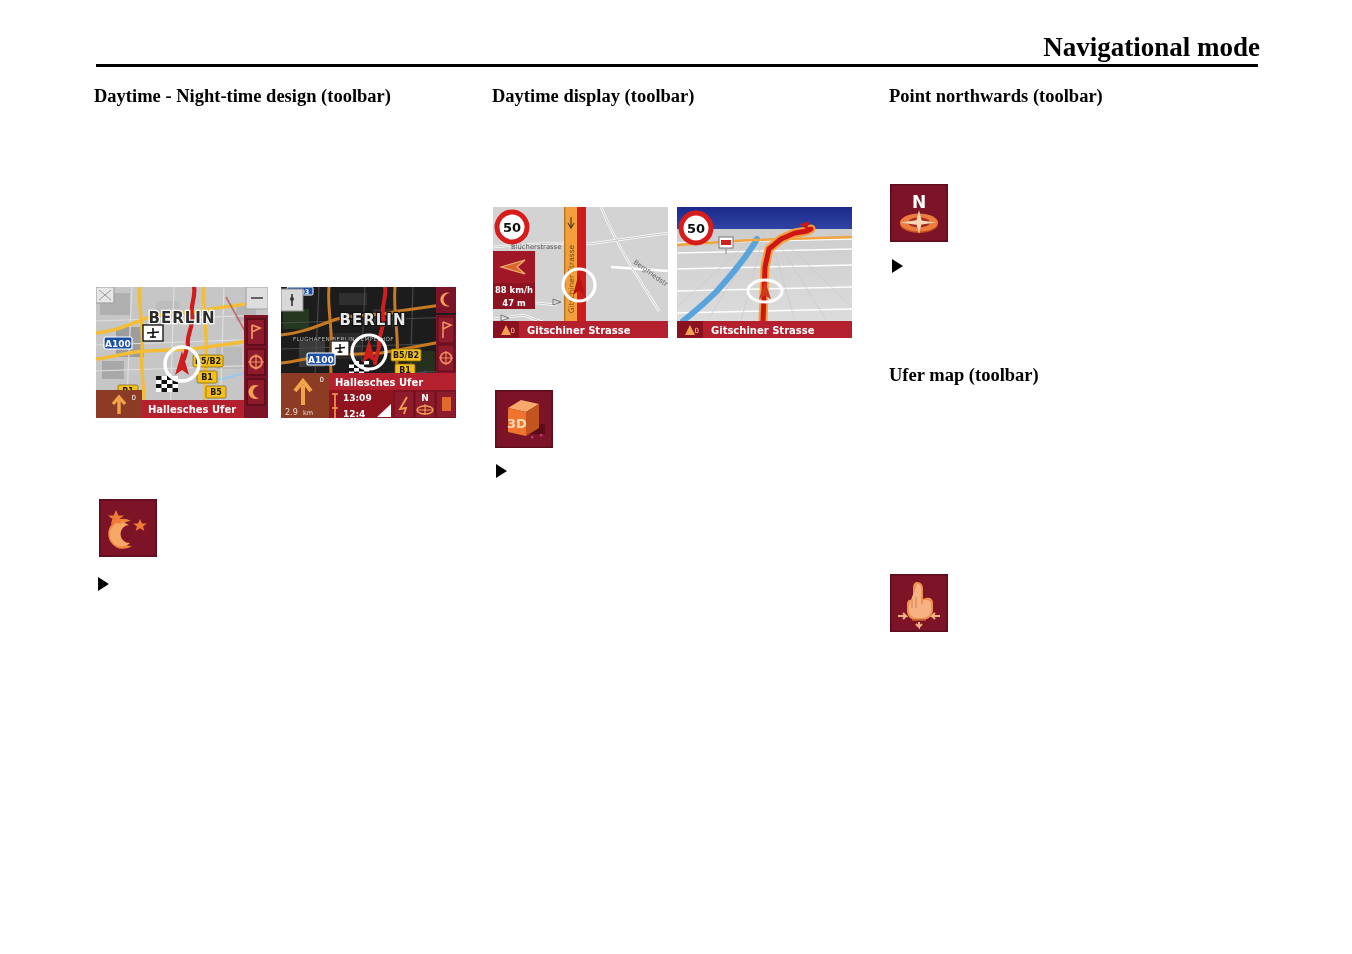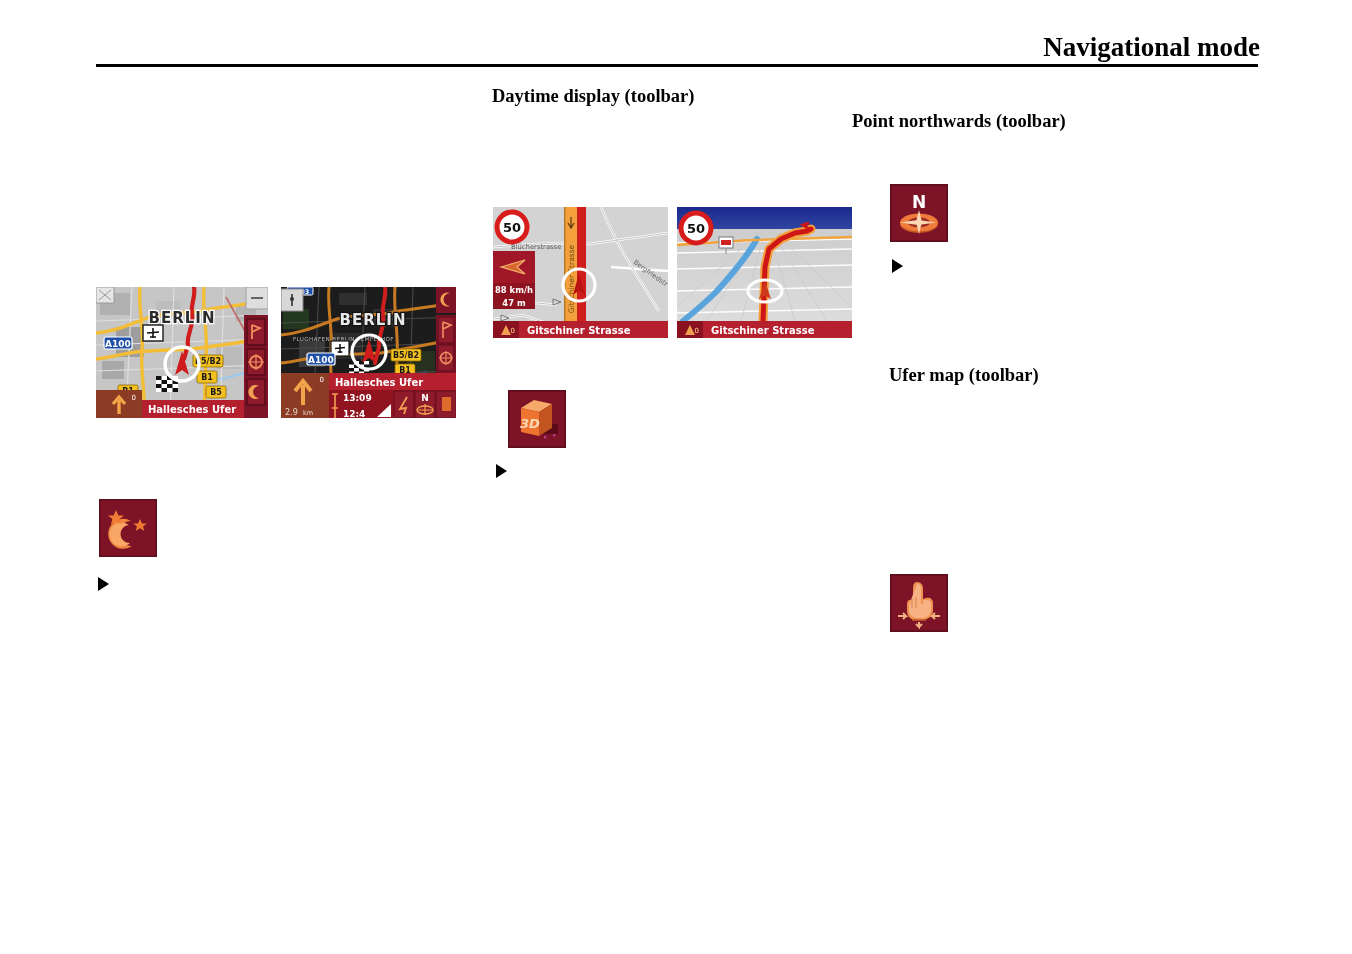--- a/index.html
+++ b/index.html
@@ -34,21 +34,21 @@
   .sec-head{
     position:absolute;
     font-size:18.5px;
     font-weight:bold;
     font-family:"Liberation Serif", serif;
     color:#000;
     white-space:nowrap;
   }
   #head-daytime{left:94px;top:86px;}
   #head-change{left:492px;top:86px;}
-  #head-north{left:852px;top:86px;margin-top:25px;}
+  #head-north{left:889px;top:86px;}
   #head-move{left:889px;top:365px;}
 
   
   .bullet{
     position:absolute;
     width:0;height:0;
     border-top:7px solid transparent;
     border-bottom:7px solid transparent;
     border-left:11px solid #000;
   }
@@ -58,21 +58,21 @@
 
   
   .tb-icon{
     position:absolute;
     width:58px;height:58px;
     background:#7d1326;
     box-shadow:inset 0 0 14px rgba(0,0,0,.35);
     overflow:hidden;
   }
   #icon-night{left:99px;top:499px;}
-  #icon-3d{left:508px;top:390px;font-style:italic;}
+  #icon-3d{left:495px;top:390px;}
   #icon-north{left:890px;top:184px;}
   #icon-move{left:890px;top:574px;}
 
   .tb-icon svg{display:block;width:58px;height:58px;}
 
   
   .shot{
     position:absolute;
     overflow:hidden;
     background:#b9b9b9;
@@ -84,20 +84,21 @@
   .shot svg{display:block;}
 </style>
 </head>
 <body>
 
 <div class="page">
 
   <div class="page-title">Navigational mode</div>
   <div class="header-rule"></div>
 
+  <div class="sec-head" id="head-daytime">Daytime - Night-time design (toolbar)</div>
   <div class="sec-head" id="head-change">Daytime display (toolbar)</div>
   <div class="sec-head" id="head-north">Point northwards (toolbar)</div>
   <div class="sec-head" id="head-move">Ufer map (toolbar)</div>
 
   <div class="shot" id="shot-day">
     <svg width="172" height="131" viewBox="0 0 172 131" xmlns="http://www.w3.org/2000/svg">
       <defs>
         <clipPath id="cd">
             <rect x="0" y="0" width="172" height="131"></rect>
           </clipPath>

